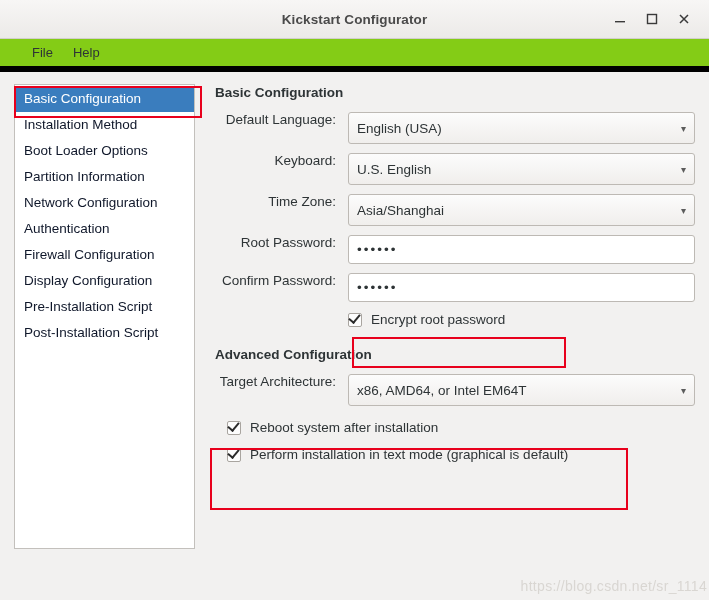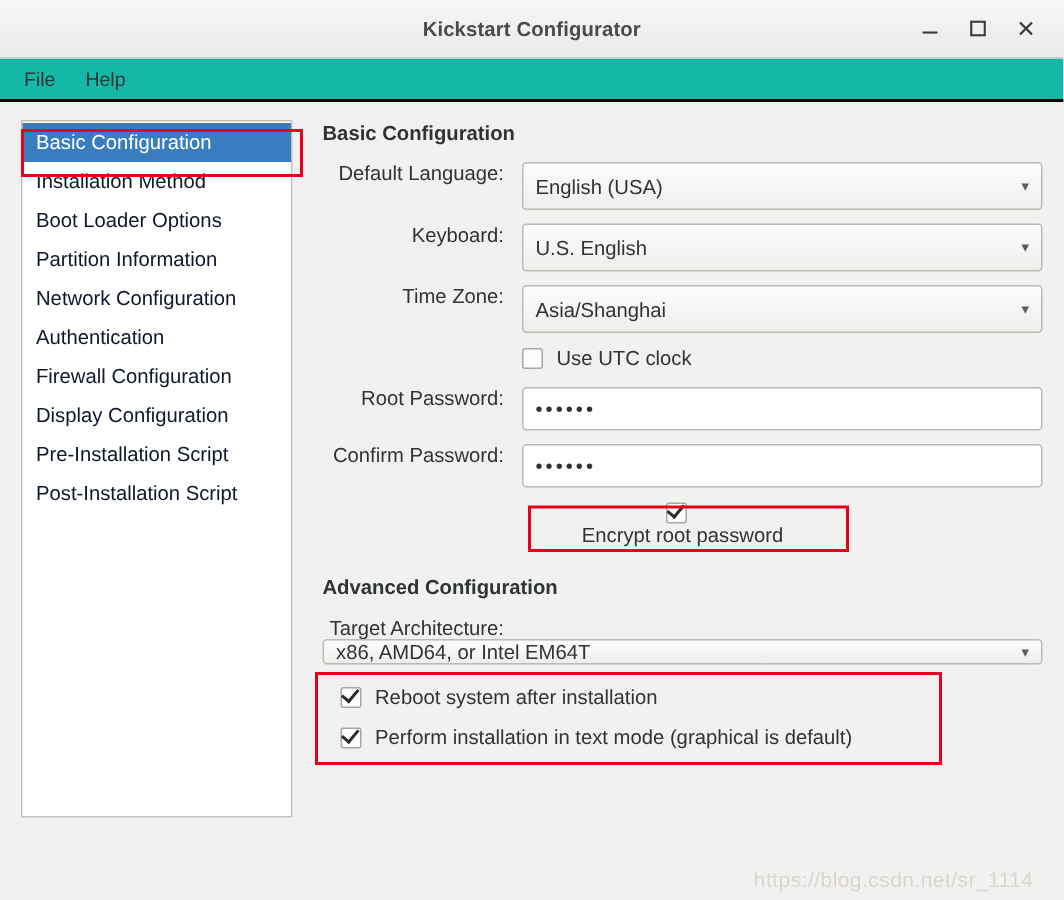--- a/index.html
+++ b/index.html
@@ -51,25 +51,25 @@
     justify-content: center;
     color: #3a3a3a;
     font-size: 13px;
     line-height: 1;
     cursor: default;
   }
   .win-btn svg { display: block; }
   
   .menubar {
     height: 27px;
-    background: #14b8a6;
-    display: flex;
-    align-items: center;
-    padding-left: 6px;
-    border-bottom: 2px solid #000000;
+    background: #84cc16;
+    display: flex;
+    align-items: center;
+    padding-left: 22px;
+    border-bottom: 6px solid #000000;
   }
   .menu-item {
     padding: 3px 10px;
     font-size: 13px;
     color: #2e3436;
     cursor: default;
   }
   
   .content {
     display: flex;
@@ -194,21 +194,21 @@
     color: #2e3436;
     cursor: default;
   }
   .adv-title {
     font-size: 13.5px;
     font-weight: bold;
     margin: 20px 0 12px 0;
   }
   .watermark {
     position: absolute;
-    right: 20px;
+    right: 2px;
     bottom: 6px;
     color: #d9d6d2;
     font-size: 14px;
     letter-spacing: 0.3px;
     font-family: "Liberation Sans", sans-serif;
   }
 </style>
 </head>
 <body>
 
@@ -273,49 +273,44 @@
     </div>
 
     <div class="form-row">
       <div class="form-label">Time Zone:</div>
       <div class="combo">
         <span>Asia/Shanghai</span>
         <span class="chev">▾</span>
       </div>
     </div>
 
-    <div class="check-row" style="margin-bottom:12px;">
-      <div class="check-indent"></div>
-      <div class="checkbox"></div>
-      <div class="check-label">Use UTC clock</div>
-    </div>
 
     <div class="form-row">
       <div class="form-label">Root Password:</div>
       <div class="entry">
         <span>••••••</span>
       </div>
     </div>
 
     <div class="form-row">
       <div class="form-label">Confirm Password:</div>
       <div class="entry">
         <span>••••••</span>
       </div>
     </div>
 
-    <div class="check-row" style="margin-top:10px;flex-direction:column;">
+    <div class="check-row" style="margin-top:10px;">
       <div class="check-indent"></div>
       <div class="checkbox checked"></div>
       <div class="check-label">Encrypt root password</div>
     </div>
 
     <div class="adv-title">Advanced Configuration</div>
 
-    <div class="form-row" style="margin-bottom:14px;flex-direction:column;">
+    <div class="form-row" style="margin-bottom:14px;">
       <div class="form-label">Target Architecture:</div>
       <div class="combo">
         <span>x86, AMD64, or Intel EM64T</span>
         <span class="chev">▾</span>
       </div>
     </div>
 
     <div class="check-row" style="margin-left:12px;margin-bottom:12px;">
       <div class="checkbox checked"></div>
       <div class="check-label">Reboot system after installation</div>

